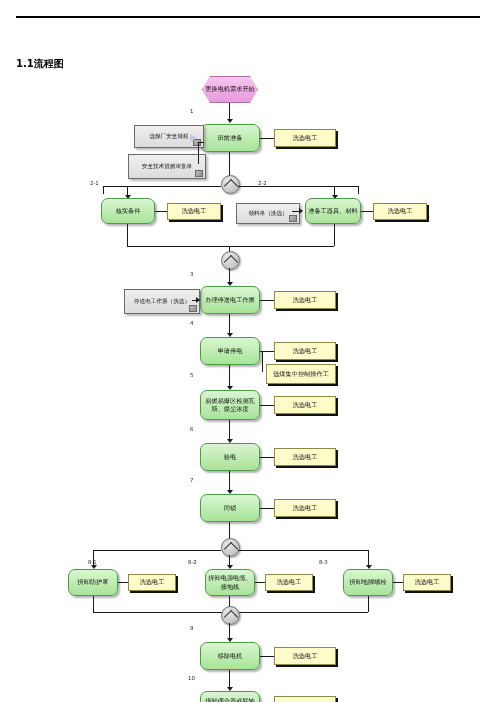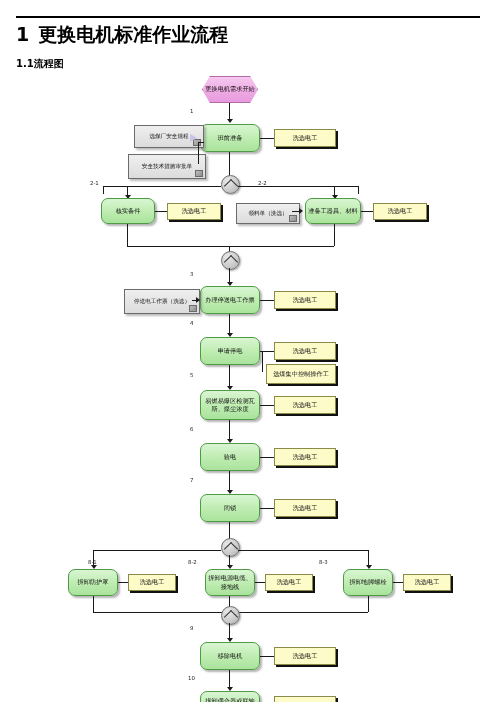--- a/index.html
+++ b/index.html
@@ -99,23 +99,20 @@
     border-top:4px solid transparent;border-bottom:4px solid transparent;
     border-left:7px solid #c9c4e8;}
 </style>
 </head>
 <body>
 
 <div class="page">
 
   <div class="rule"></div>
 
-  <div class="doc-title">
-    <span class="num">1</span><span>更换电机标准作业流程</span>
-  </div>
   <div class="doc-sub">1.1流程图</div>
 
   <div class="chart">
 
     <div class="node start" style="left:202px;top:4px;width:56px;height:27px;">更换电机需求开始</div>
     <div class="ln vl" style="left:229px;top:31px;height:17px;"></div>
     <div class="arrow-d" style="left:226.5px;top:47px;"></div>
     <div class="step" style="left:190px;top:36px;">1</div>
 
     <div class="node proc" style="left:200px;top:52px;width:60px;height:28px;">班前准备</div>

